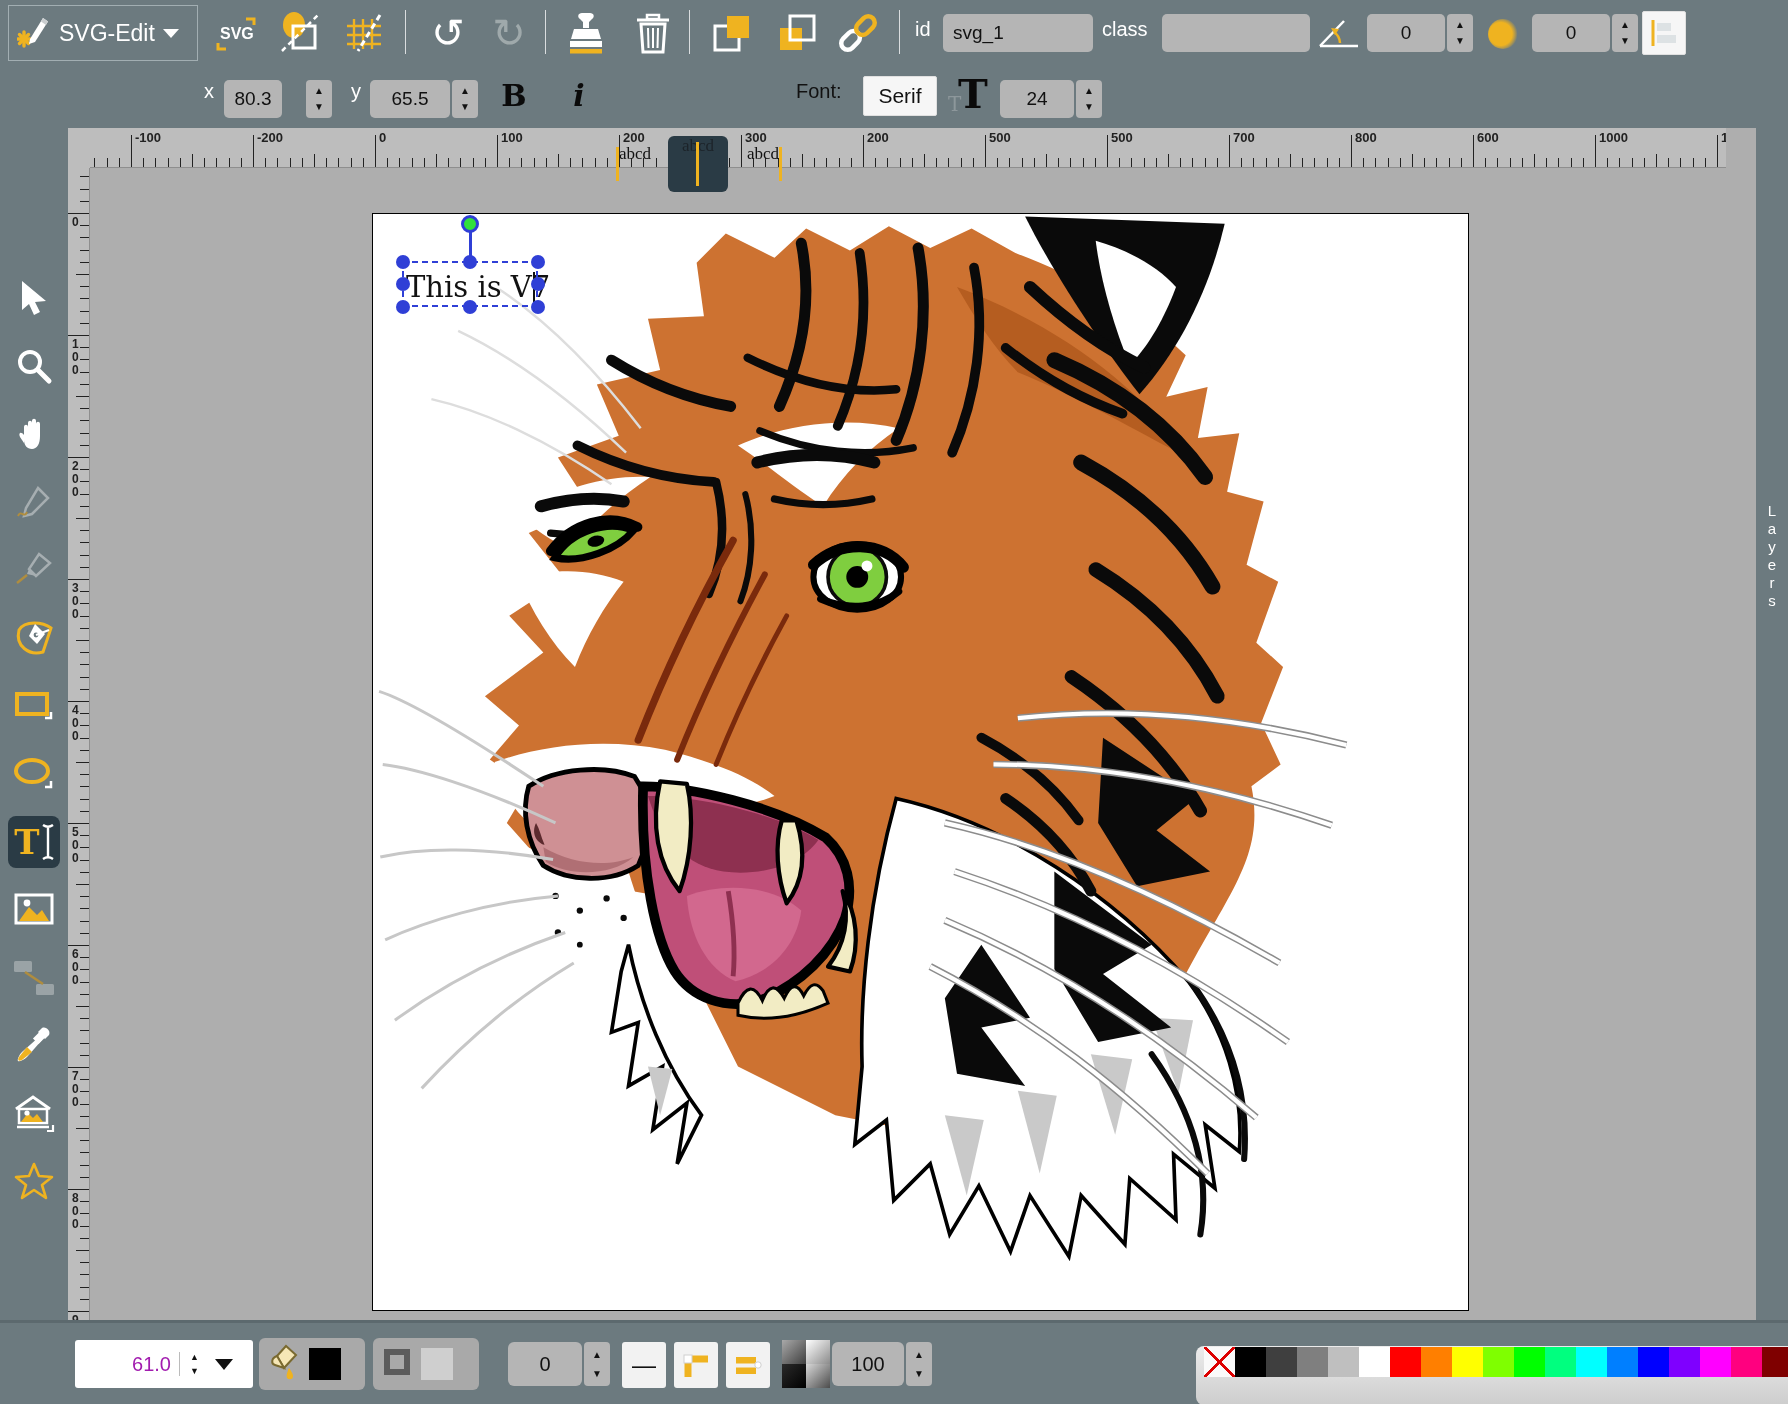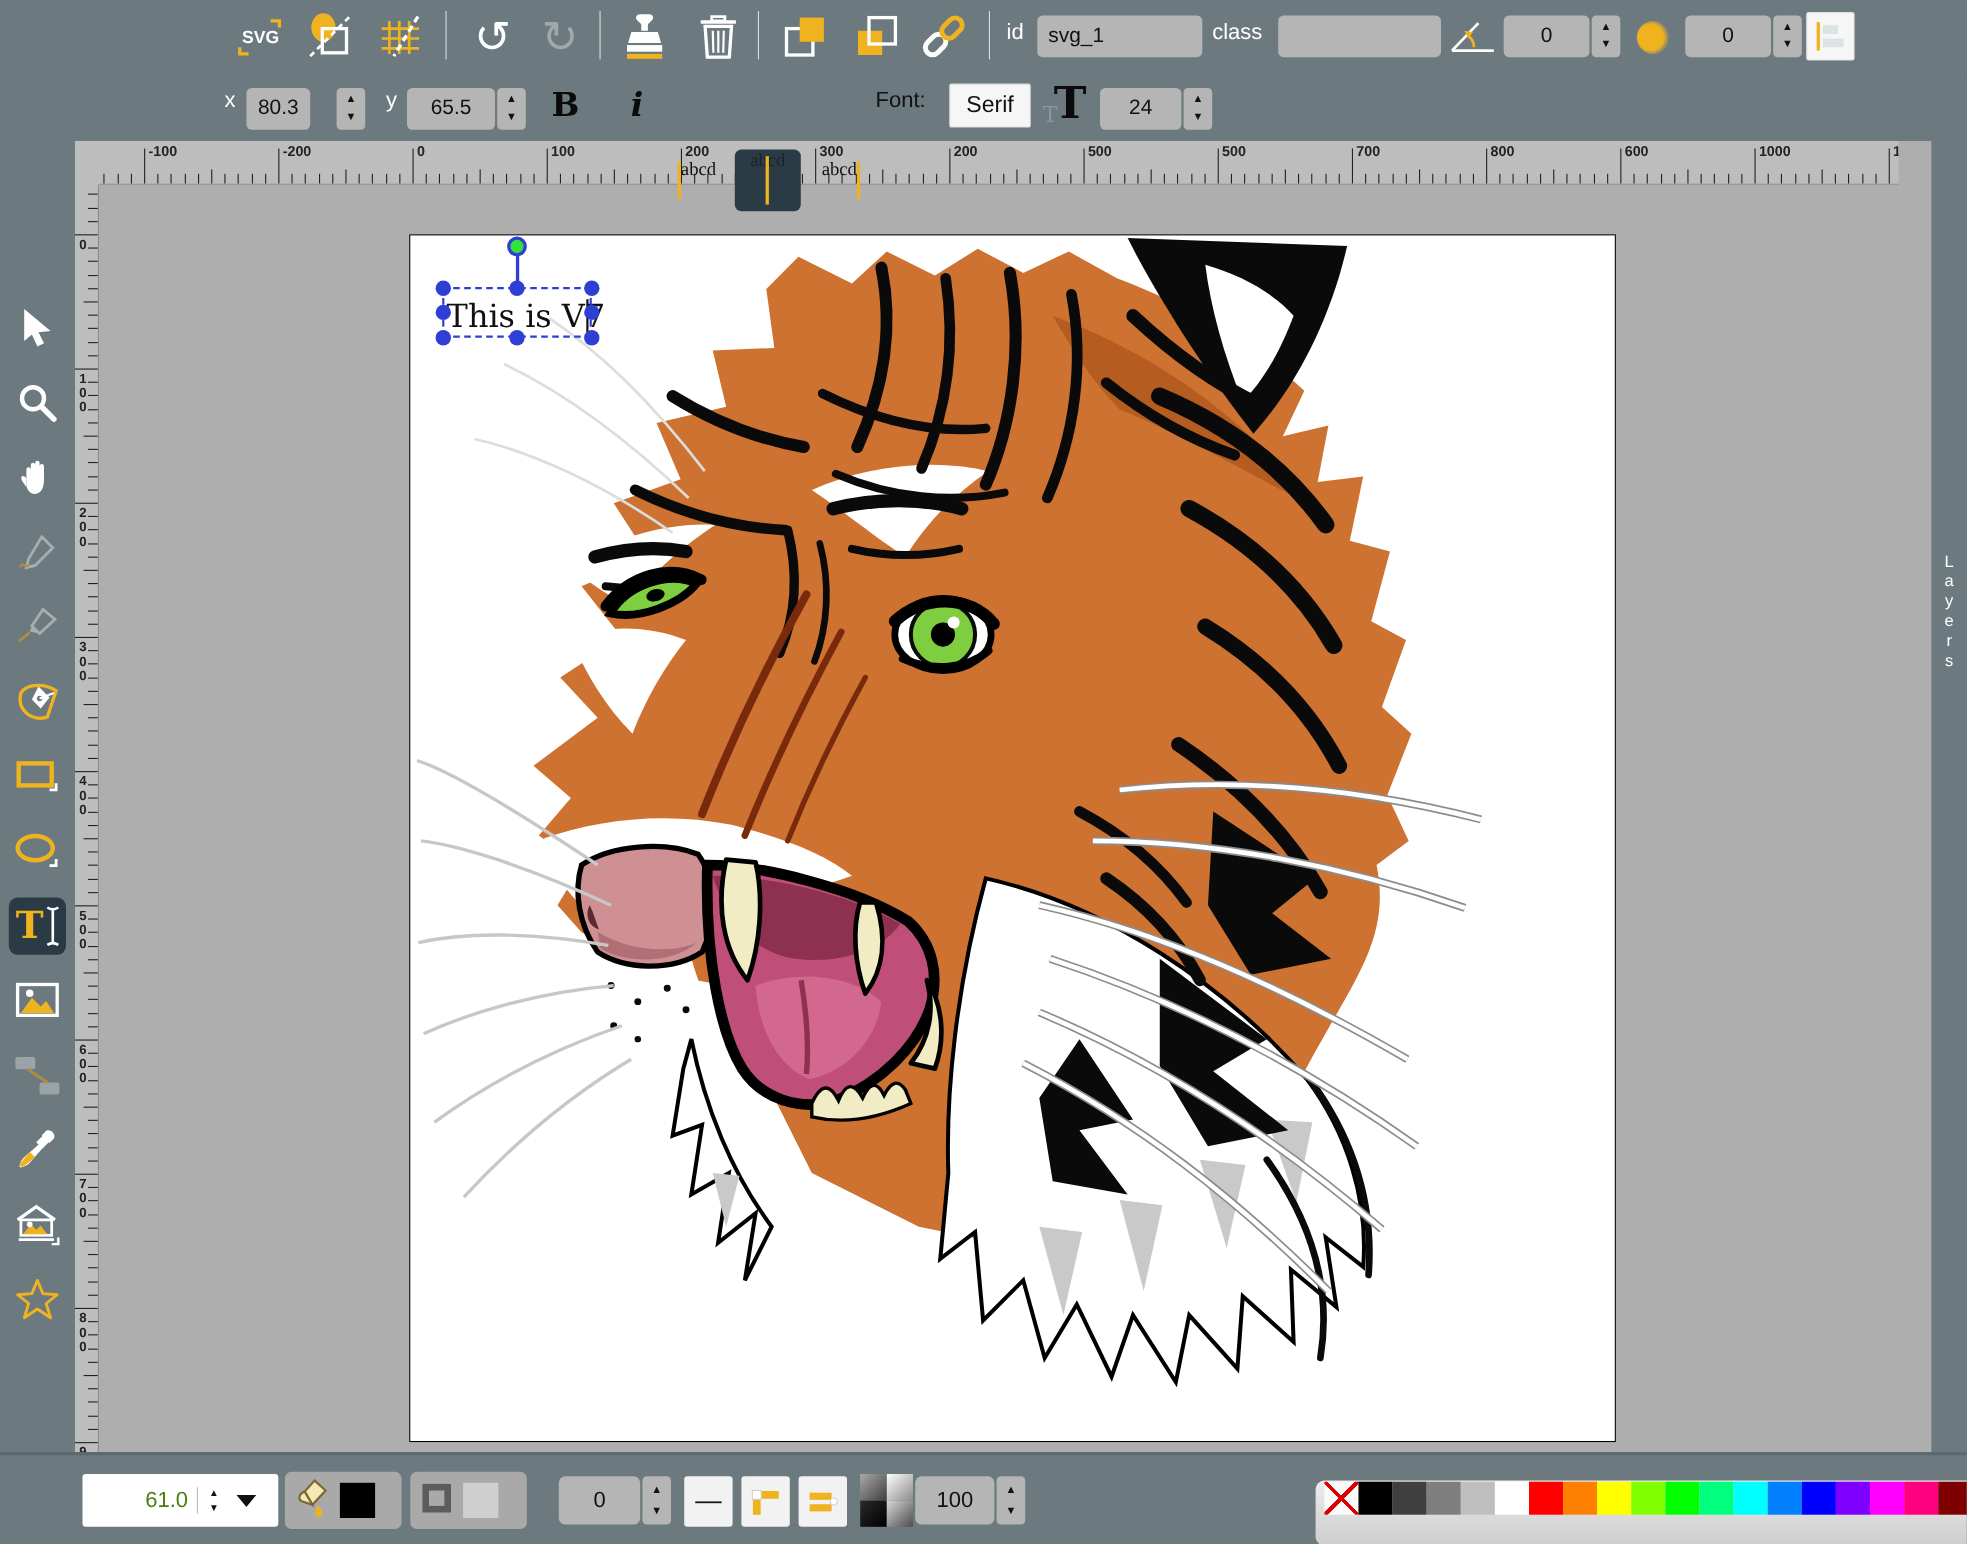--- a/index.html
+++ b/index.html
@@ -79,21 +79,21 @@
   #layers-title { position:absolute; top:374px; left:0; width:32px; color:#fff; font-size:15px;
                   display:flex; flex-direction:column; align-items:center; line-height:18px; }
 
   
   #bottom-bar { left:0; top:1320px; width:1788px; height:84px; background:#6c7a7f;
                 border-top:3px solid #5c696e; z-index:30; }
   .bgrp { position:absolute; top:15px; height:52px; background:#a9a9a9; border-radius:6px;
           display:flex; align-items:center; padding:0 10px; gap:10px; }
   #zoom-widget { position:absolute; left:75px; top:17px; width:178px; height:48px; background:#fff;
                  border-radius:3px; display:flex; align-items:center; }
-  #zoom-widget .val { width:96px; text-align:right; font-size:20px; color:#4d7c0f; }
+  #zoom-widget .val { width:96px; text-align:right; font-size:20px; color:#a21caf; }
   #zoom-widget .mini { width:30px; display:flex; flex-direction:column; align-items:center;
                        gap:4px; font-size:9px; color:#111; border-left:1px solid #bbb; margin-left:8px; }
   #zoom-widget .dd { margin-left:6px; }
   .caret-dk { width:0; height:0; border-left:9px solid transparent; border-right:9px solid transparent;
               border-top:11px solid #111; }
   .swatch-box { width:32px; height:32px; }
   .binp { position:absolute; top:19px; height:44px; background:#b5b5b5; border-radius:6px;
           color:#111; font-size:20px; display:flex; align-items:center; justify-content:center; }
   .bspin { position:absolute; top:19px; width:26px; height:44px; background:#b5b5b5; border-radius:4px;
            display:flex; flex-direction:column; align-items:center; justify-content:space-evenly;
@@ -116,20 +116,36 @@
   #blur-icon { position:absolute; left:1488px; top:19px; width:30px; height:30px; border-radius:50%;
      background:radial-gradient(circle at 42% 50%, #efb320 0 50%, rgba(239,179,32,.55) 62%, rgba(239,179,32,0) 74%); }
   .serifglyph { font-family:"DejaVu Serif","Liberation Serif",serif; }
 </style>
 </head>
 <body>
 
 <div id="stage">
 
   <div id="row1" class="abs">
+    <div id="logo-btn">
+      <span>
+        <svg width="34" height="34" viewBox="0 0 34 34">
+          <g stroke="#efb320" stroke-width="3.4" stroke-linecap="round">
+            <line x1="7" y1="18" x2="7" y2="32"></line>
+              <line x1="1" y1="25" x2="13" y2="25"></line>
+            <line x1="2.5" y1="20.5" x2="11.5" y2="29.5"></line>
+              <line x1="11.5" y1="20.5" x2="2.5" y2="29.5"></line>
+          </g>
+          <path d="M13 25 L26 4 L31 7.5 L18 28 L12 30 Z" fill="#fff"></path>
+          <path d="M26 4 L31 7.5 L29 11 L24 7.5 Z" fill="#c9cdcf"></path>
+        </svg>
+      </span>
+      <span class="t">SVG-Edit</span>
+      <span class="caret"></span>
+    </div>
 
     <div class="ic" style="left:212px">
       <svg width="44" height="40" viewBox="0 0 44 40">
         <polyline points="4,30 4,36 12,36" fill="none" stroke="#efb320" stroke-width="3"></polyline>
         <polyline points="40,12 40,6 32,6" fill="none" stroke="#efb320" stroke-width="3"></polyline>
         <text x="6" y="26" font-size="16" font-weight="bold" fill="#fff" font-family="Liberation Sans,sans-serif">SVG</text>
       </svg>
     </div>
     <div class="ic" style="left:276px">
       <svg width="44" height="44" viewBox="0 0 44 44">

